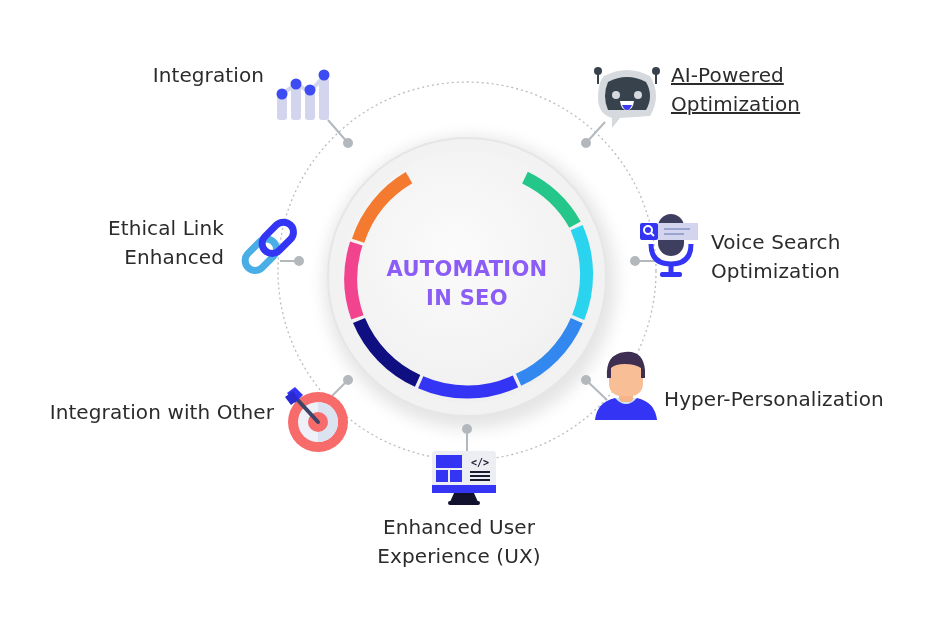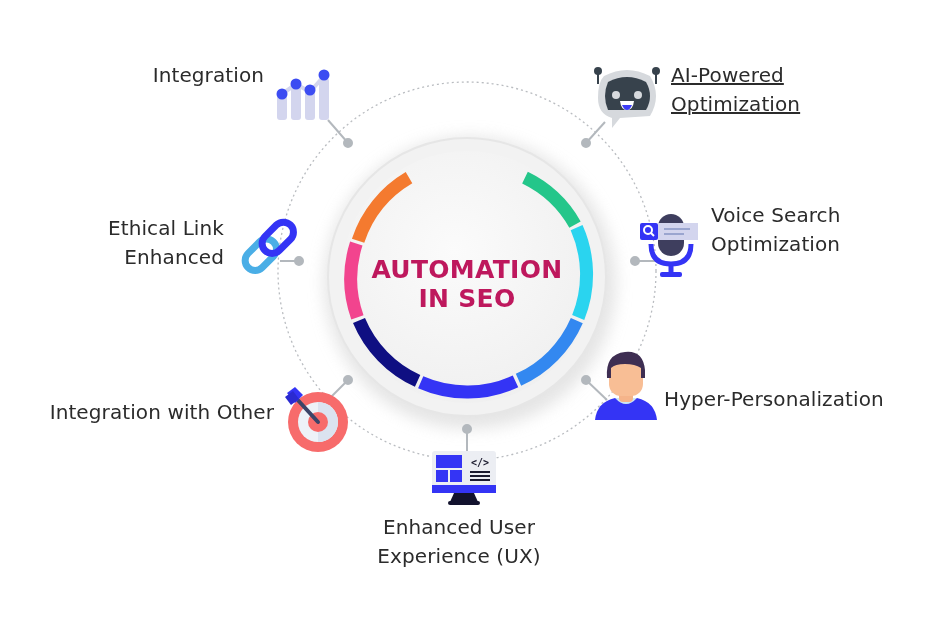--- a/index.html
+++ b/index.html
@@ -5,22 +5,22 @@
   html, body { margin: 0; padding: 0; background: #ffffff; }
   body { width: 940px; height: 626px; position: relative; overflow: hidden;
          font-family: "DejaVu Sans", "Liberation Sans", sans-serif; }
   .canvas { position: absolute; left: 0; top: 0; width: 940px; height: 626px; }
   .label { position: absolute; color: #2b2b2b; font-size: 20px; line-height: 29px;
            font-family: "DejaVu Sans", sans-serif; font-weight: normal; letter-spacing: 0.1px; white-space: nowrap; }
   .label span { display: block; }
   .right-align { text-align: right; }
   .center-align { text-align: center; }
   .center-title { position: absolute; left: 367px; top: 255px; width: 200px; text-align: center;
-                  color: #be185d; font-family: "DejaVu Sans", sans-serif; font-weight: bold;
-                  font-size: 25px; line-height: 29px; letter-spacing: 0.3px; }
+                  color: #8b5cf6; font-family: "DejaVu Sans", sans-serif; font-weight: bold;
+                  font-size: 21px; line-height: 29px; letter-spacing: 0.3px; }
   .center-title span { display: block; }
   .icon { position: absolute; }
 </style>
 </head>
 <body>
 
 <svg class="canvas" viewBox="0 0 940 626" width="940" height="626">
   <defs>
     <radialGradient id="discShadow" cx="50%" cy="50%" r="50%">
       <stop offset="80%" stop-color="#d9d9d9" stop-opacity="0.9"></stop>
@@ -120,21 +120,21 @@
   <path d="M 11 30 Q 11 50 31 50 Q 51 50 51 30" fill="none" stroke="#3434f5" stroke-width="5"></path>
   <line x1="31" y1="50" x2="31" y2="60" stroke="#3434f5" stroke-width="5"></line>
   <rect x="20" y="58" width="22" height="5" rx="2" fill="#3434f5"></rect>
   <rect x="0" y="9" width="18" height="17" rx="2" fill="#3434f5"></rect>
   <circle cx="8" cy="16" r="4" fill="none" stroke="#ffffff" stroke-width="2"></circle>
   <line x1="11" y1="19" x2="14" y2="22" stroke="#ffffff" stroke-width="2"></line>
   <rect x="18" y="9" width="40" height="17" fill="#d3d5ee"></rect>
   <line x1="24" y1="15" x2="50" y2="15" stroke="#9aa5cf" stroke-width="2"></line>
   <line x1="24" y1="20" x2="44" y2="20" stroke="#9aa5cf" stroke-width="2"></line>
 </svg>
-<div class="label" style="left:711px; top:201px;">
+<div class="label" style="left:711px; top:228px;">
   <span>Voice Search</span>
   <span>Optimization</span>
 </div>
 
 <svg class="icon" style="left:595px; top:350px;" width="62" height="72" viewBox="0 0 62 72">
   <path d="M 0 70 Q 2 52 20 48 L 42 48 Q 60 52 62 70 Z" fill="#3434f5"></path>
   <path d="M 20 48 Q 31 60 42 48 Z" fill="#cde6f4"></path>
   <rect x="24" y="38" width="14" height="14" rx="4" fill="#f5b48a"></rect>
   <rect x="14" y="12" width="34" height="34" rx="12" fill="#f8be95"></rect>
   <path d="M 12 28 Q 10 4 30 2 Q 48 0 50 20 L 50 28 L 46 28 L 46 18 Q 40 14 30 14 Q 20 14 16 18 L 16 28 Z" fill="#3e2e52"></path>

